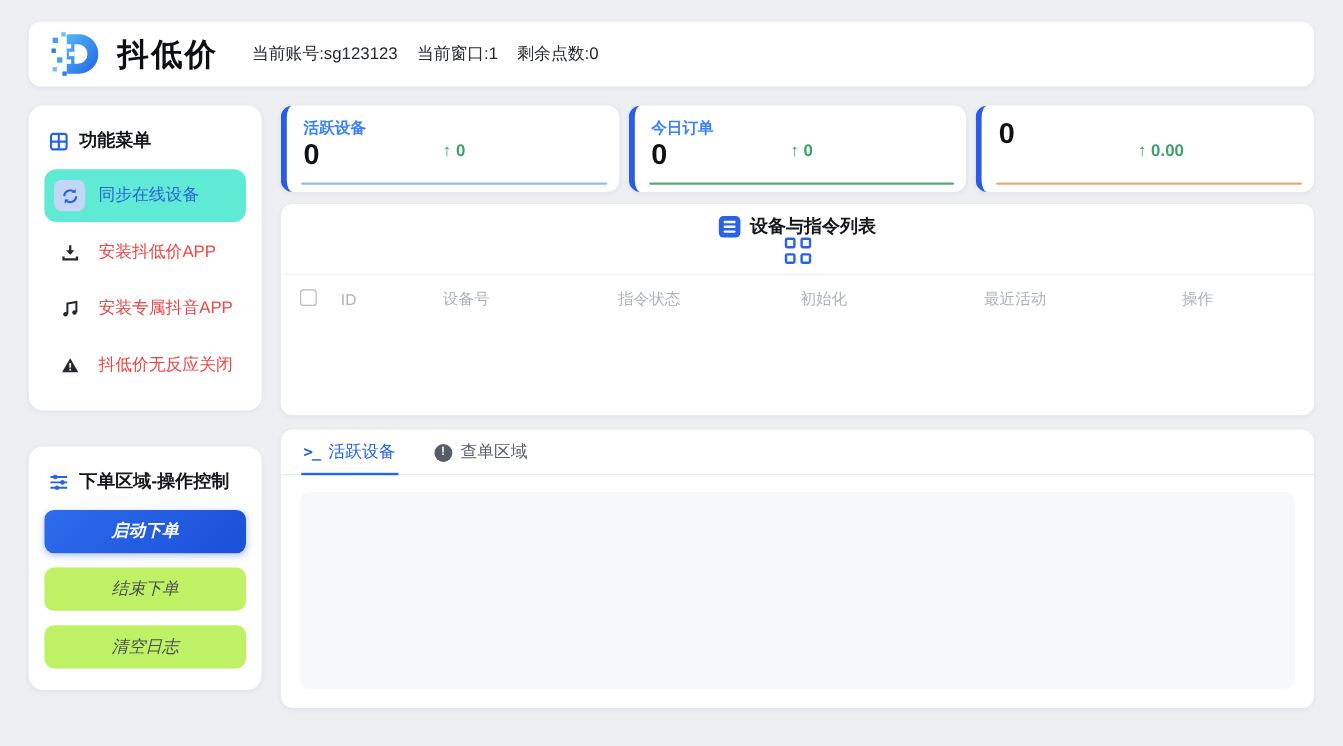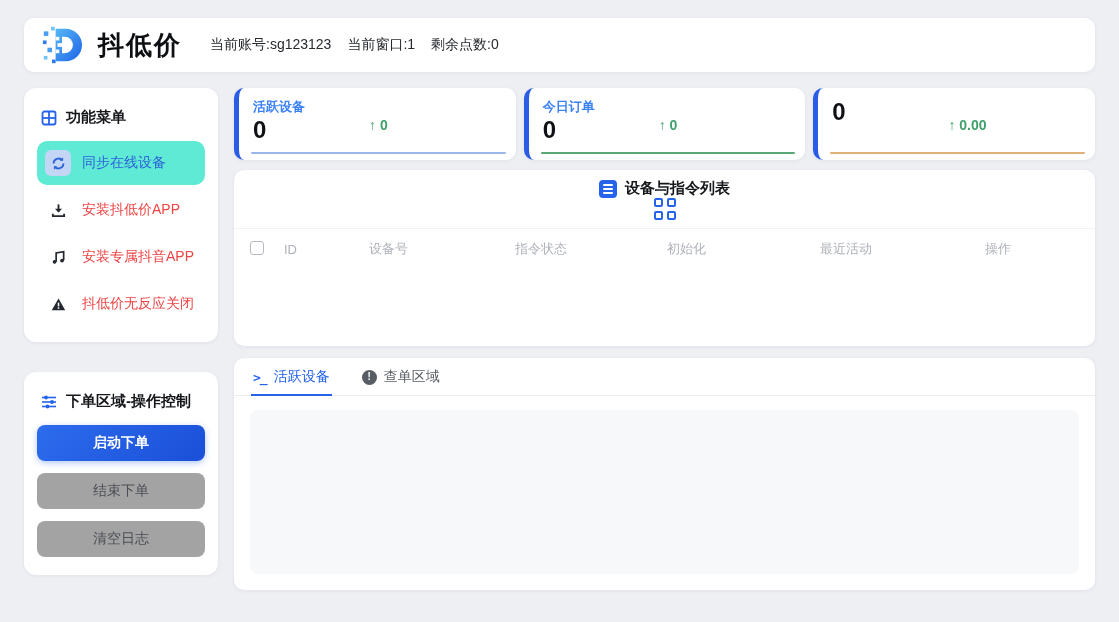--- a/index.html
+++ b/index.html
@@ -88,28 +88,29 @@
   .ctl-btn {
     display: flex; align-items: center; justify-content: center;
     width: 100%;
     height: 36px;
     border: none;
     border-radius: 8px;
     font-size: 14px;
     font-family: inherit;
     margin-bottom: 12px;
     cursor: pointer;
+    font-style: italic;
   }
   .ctl-btn.primary {
     background: linear-gradient(135deg, #2d6ced, #1a4fd8);
     color: #ffffff;
     font-weight: 600;
     box-shadow: 0 2px 6px rgba(37, 99, 235, 0.35);
   }
-  .ctl-btn.secondary { background: #a3a3a3; color: #4b4f56; }
+  .ctl-btn.secondary { background: #bef264; color: #4b4f56; }
 
   
   .stats-row { display: flex; gap: 8px; margin-bottom: 10px; }
   .stat-card {
     flex: 1;
     position: relative;
     height: 72px;
     padding: 10px 16px 0 14px;
     border-left: 5px solid #2b5ce6;
     border-radius: 10px;

